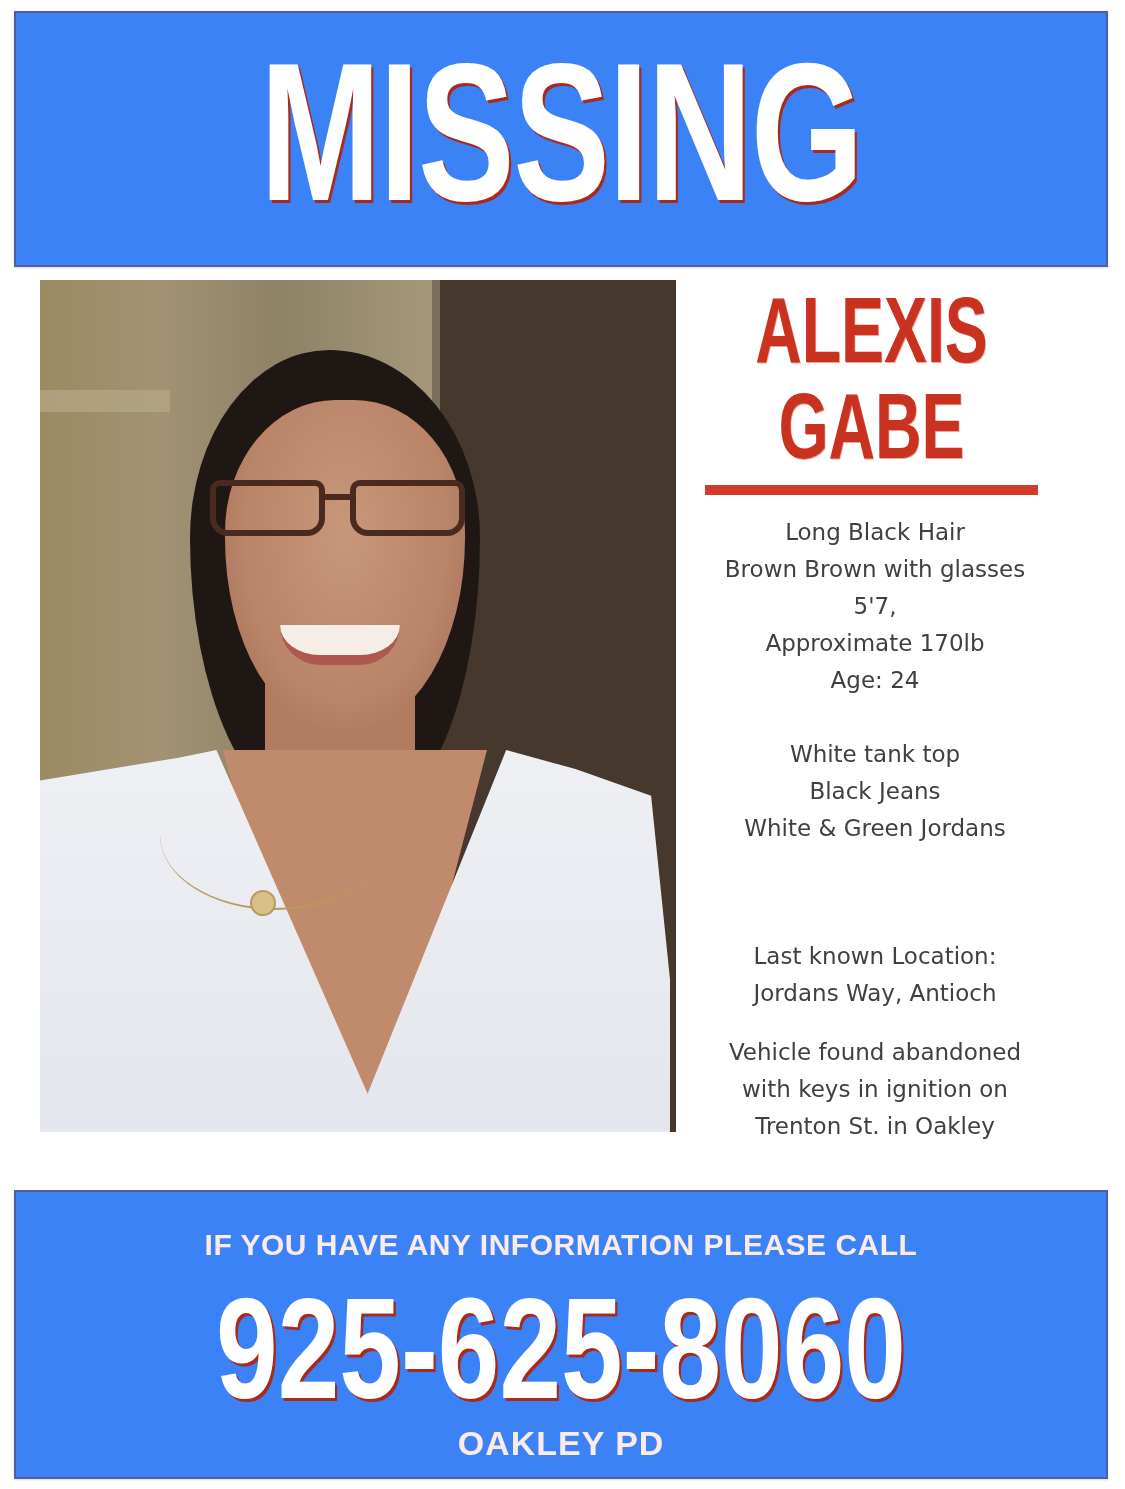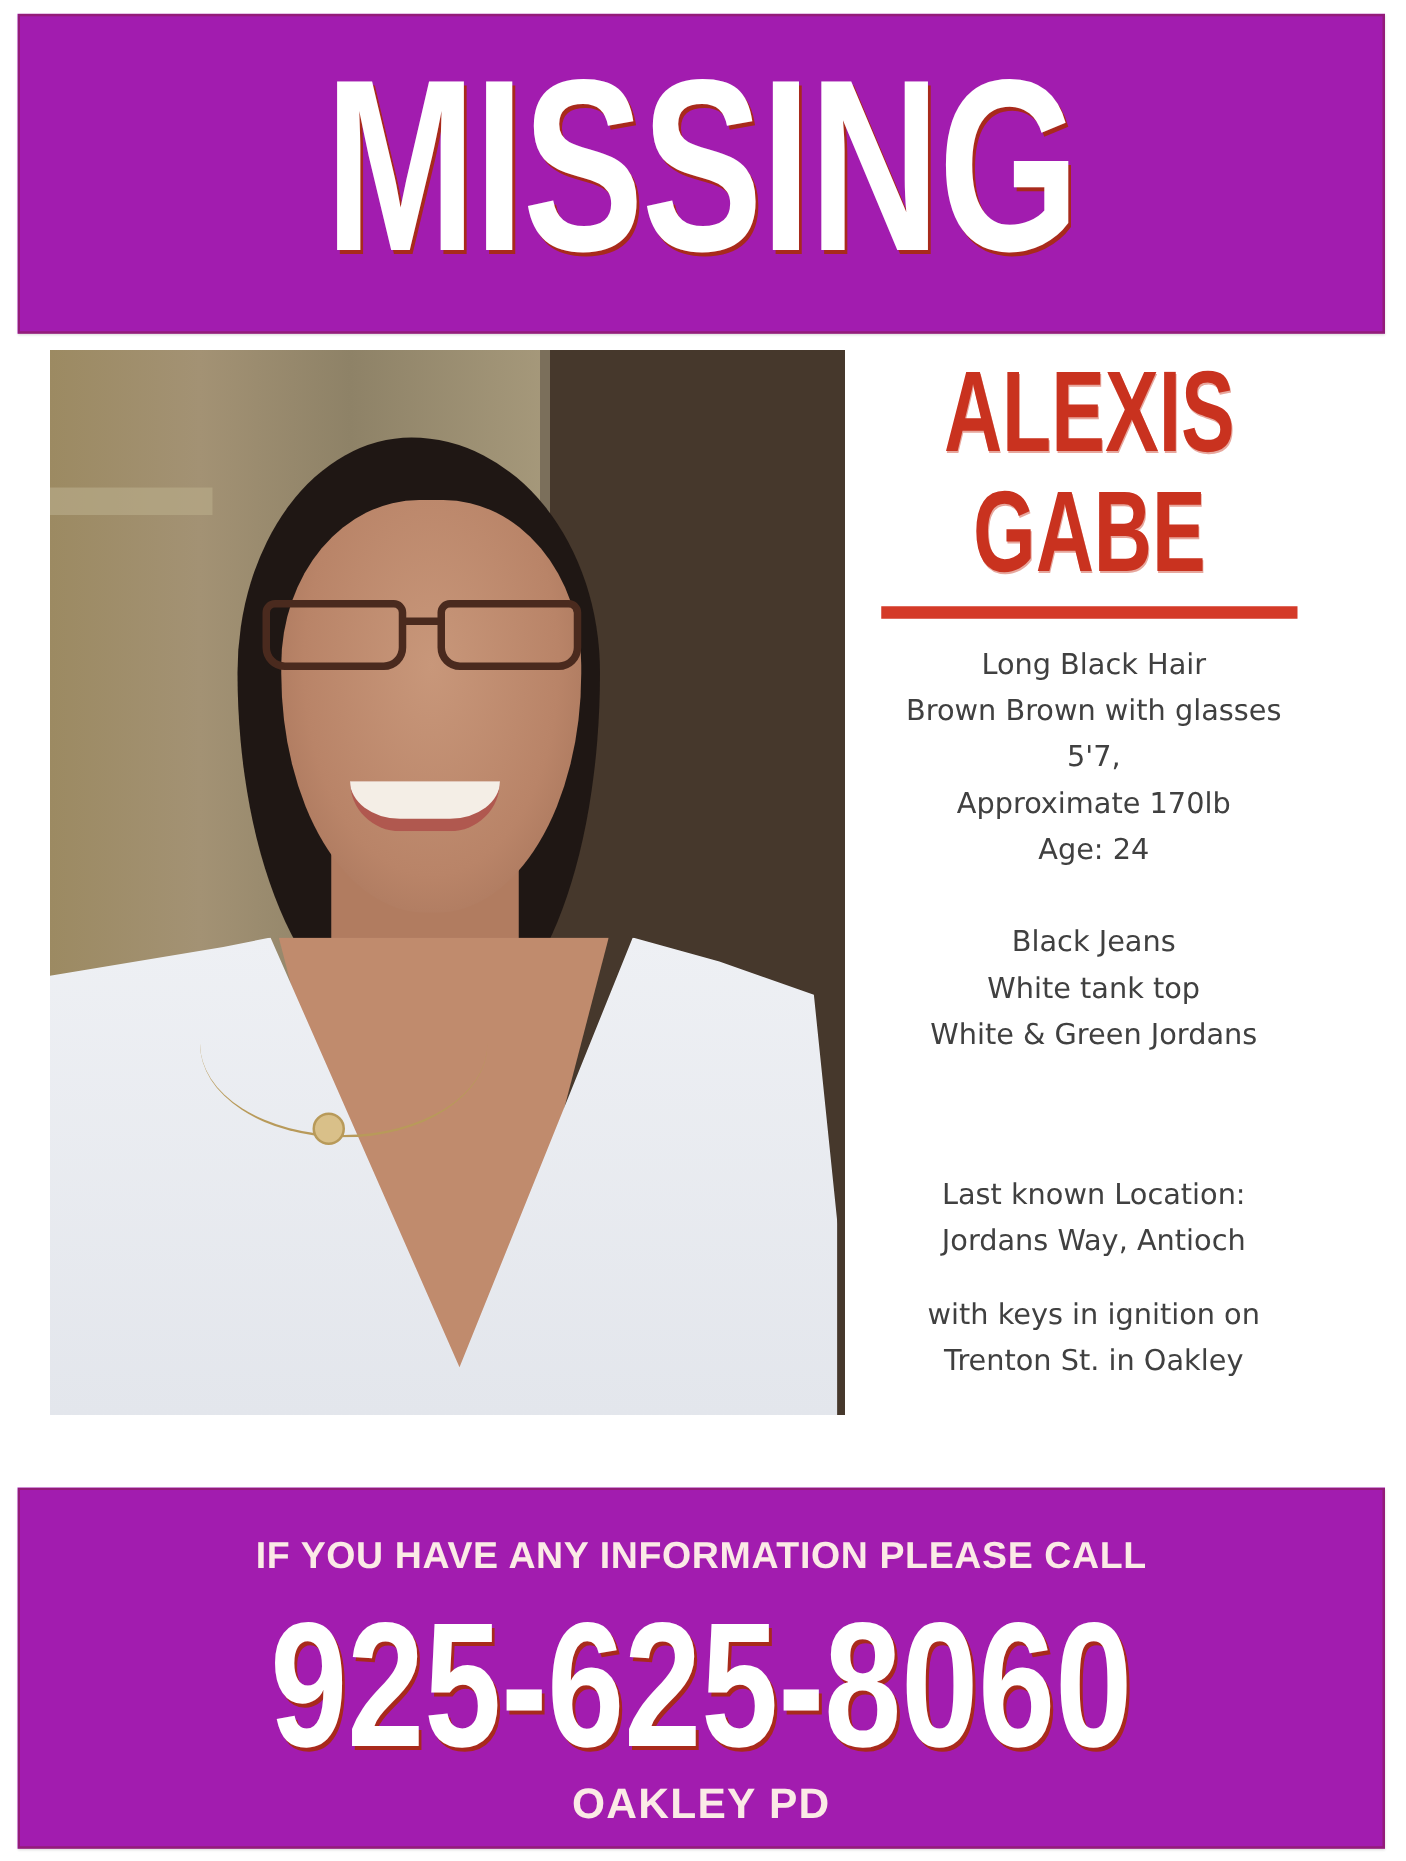--- a/index.html
+++ b/index.html
@@ -1,21 +1,21 @@
 <!DOCTYPE html>
 <html><head>
   <meta charset="utf-8">
   <style>
     * { box-sizing: border-box; margin: 0; padding: 0; }
     html, body { width: 1125px; height: 1489px; background: #ffffff; overflow: hidden; }
     body { position: relative; font-family: "Liberation Sans", "DejaVu Sans", sans-serif; }
 
     .banner {
       position: absolute; left: 14px; width: 1094px;
-      background: #a21caf;
+      background: #3b82f6;
       box-shadow: inset 0 0 0 2px rgba(120,30,20,0.35), 0 1px 2px rgba(0,0,0,0.15);
       color: #ffffff; text-align: center;
     }
     .top-banner { top: 11px; height: 256px; }
     .headline {
       position: absolute; left: 0; right: 0; top: 22px;
       font-family: "Liberation Sans", sans-serif; font-weight: 700;
       font-size: 196px; line-height: 200px;
       transform: scaleX(0.74); transform-origin: center;
       letter-spacing: -2px;
@@ -126,31 +126,32 @@
 
 <div class="details d-physical">
   <span class="line">Long Black Hair</span>
   <span class="line">Brown Brown with glasses</span>
   <span class="line">5'7,</span>
   <span class="line">Approximate 170lb</span>
   <span class="line">Age: 24</span>
 </div>
 
 <div class="details d-clothing">
+  <span class="line">White tank top</span>
   <span class="line">Black Jeans</span>
-  <span class="line">White tank top</span>
   <span class="line">White &amp; Green Jordans</span>
 </div>
 
 <div class="details d-location">
   <span class="line">Last known Location:</span>
   <span class="line">Jordans Way, Antioch</span>
 </div>
 
 <div class="details d-vehicle">
+  <span class="line">Vehicle found abandoned</span>
   <span class="line">with keys in ignition on</span>
   <span class="line">Trenton St. in Oakley</span>
 </div>
 
 <div class="banner bottom-banner">
   <div class="cta">IF YOU HAVE ANY INFORMATION PLEASE CALL</div>
   <div class="phone">925-625-8060</div>
   <div class="agency">OAKLEY PD</div>
 </div>
 

